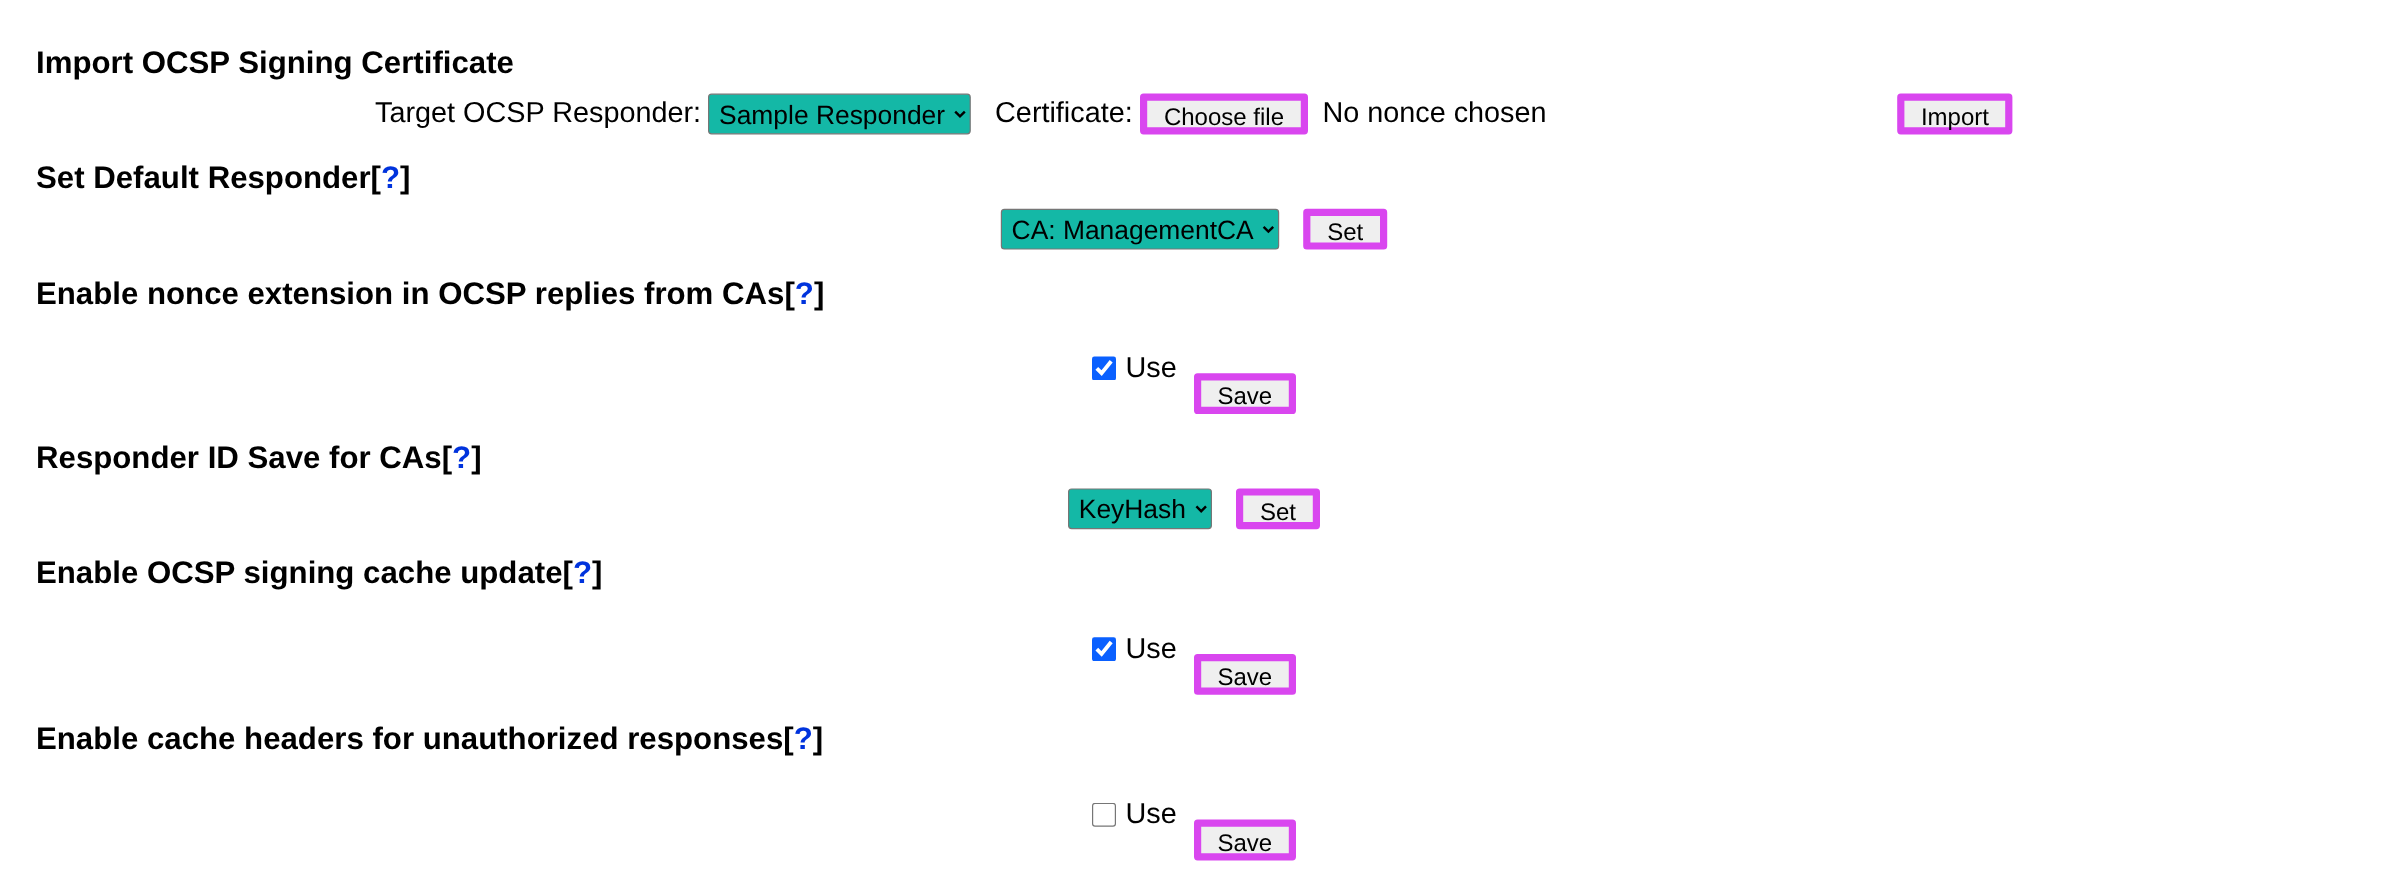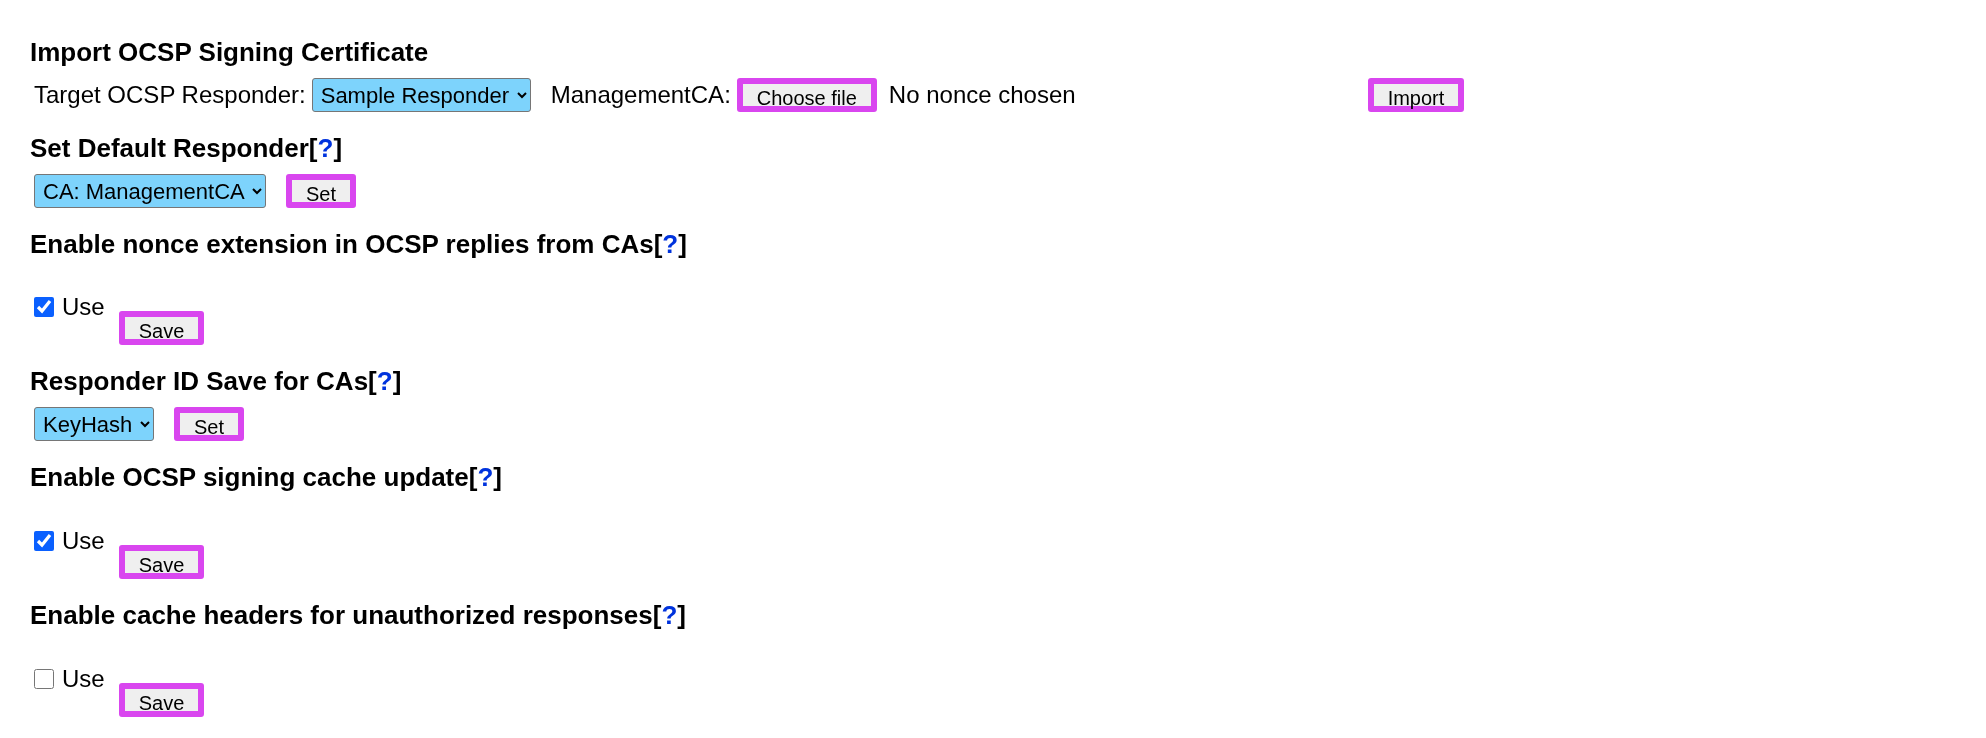--- a/index.html
+++ b/index.html
@@ -28,29 +28,30 @@
     font-weight: 700;
     text-decoration: none;
     cursor: pointer;
   }
   .row {
     display: flex;
     align-items: center;
     flex-wrap: nowrap;
     gap: 6px;
     padding-left: 4px;
+    justify-content: center;
   }
   .label-text {
     font-size: 24px;
     white-space: nowrap;
   }
   select.native {
     font-family: inherit;
     font-size: 22px;
-    background: #7dd3fc;
+    background: #14b8a6;
     border: 1px solid #767676;
     border-radius: 3px;
     padding: 3px 4px;
     height: 34px;
   }
   button.native {
     font-family: Arial, sans-serif;
     font-size: 20px;
     background: #efefef;
     border: 6px solid #d946ef;
@@ -82,21 +83,21 @@
 
 <div class="page">
 
   <div class="section">
     <h3 class="section-heading">Import OCSP Signing Certificate</h3>
     <div class="row">
       <span class="label-text">Target OCSP Responder:</span>
       <select class="native">
         <option>Sample Responder</option>
       </select>
-      <span class="label-text gap-left-md">ManagementCA:</span>
+      <span class="label-text gap-left-md">Certificate:</span>
       <button class="native">Choose file</button>
       <span class="file-status">No nonce chosen</span>
       <span class="import-spacer"></span>
       <button class="native">Import</button>
     </div>
   </div>
 
   <div class="section">
     <h3 class="section-heading">
       <span>Set Default Responder</span><span>[</span><a class="help-link">?</a><span>]</span>

